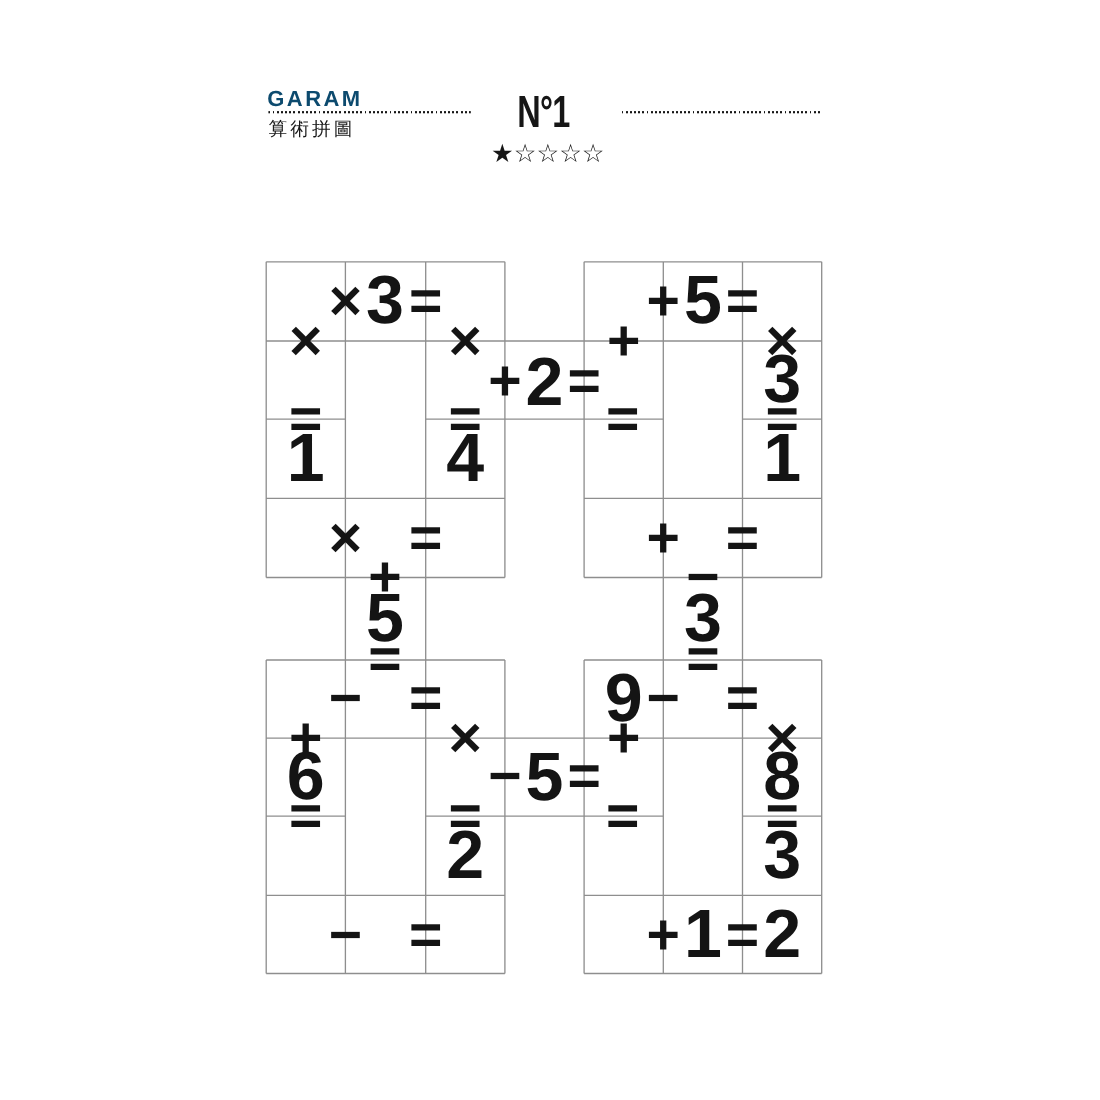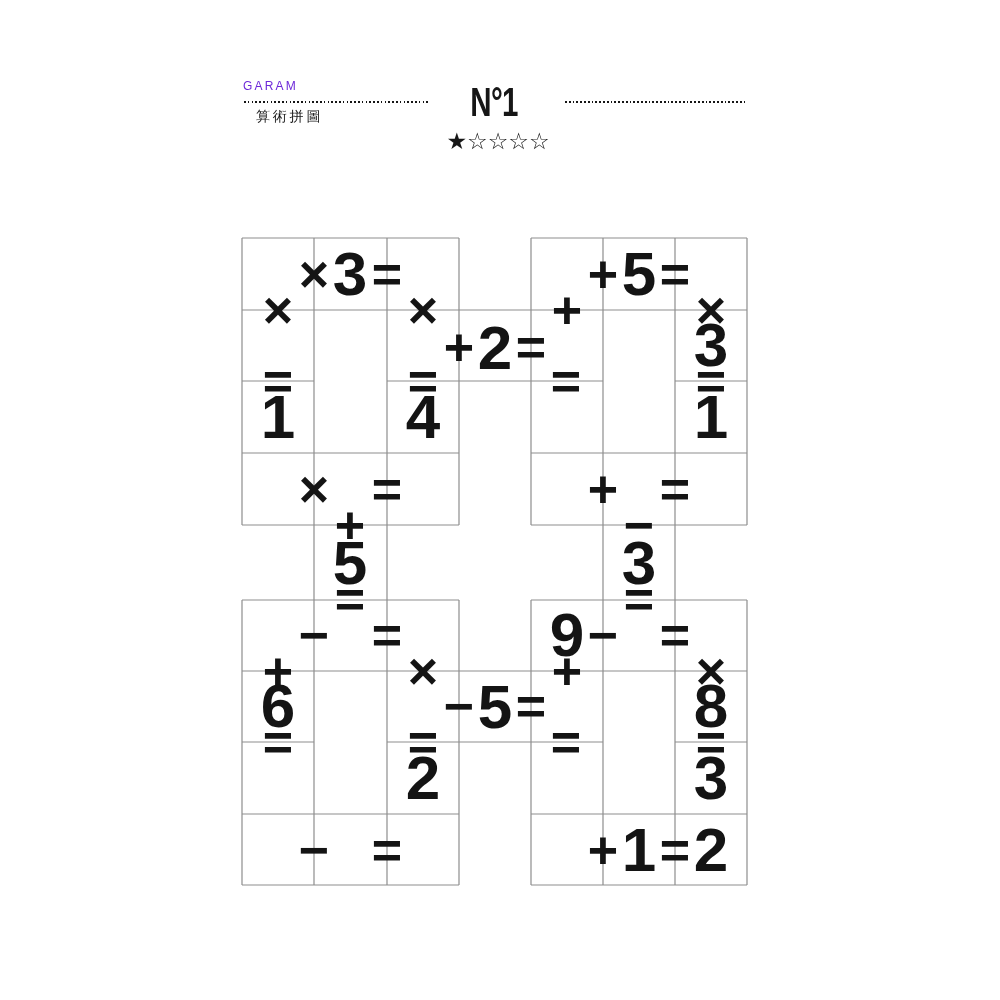--- a/index.html
+++ b/index.html
@@ -2,27 +2,27 @@
 <html><head>
 <meta charset="utf-8">
 <title>GARAM N°1</title>
 <style>
   html,body{margin:0;padding:0;background:#ffffff;}
   .page{
     position:relative;width:1000px;height:1000px;background:#ffffff;
     font-family:"Liberation Sans",sans-serif;color:#141414;overflow:hidden;
   }
   
-  .logo{position:absolute;left:243px;top:80px;font-size:12px;font-weight:400;
-        letter-spacing:2.2px;line-height:1;color:#6d28d9;}
+  .logo{position:absolute;left:243px;top:80px;font-size:20px;font-weight:700;
+        letter-spacing:2.2px;line-height:1;color:#0c4a6e;}
   .dotline{position:absolute;top:101px;height:2px;
         background:repeating-linear-gradient(90deg,#161616 0 1.7px,transparent 1.7px 3.8px);}
   .dotline.left{left:244px;width:184px;}
   .dotline.right{left:565px;width:182px;}
-  .subtitle{position:absolute;left:256px;top:108px;font-size:14px;
+  .subtitle{position:absolute;left:244px;top:108px;font-size:17px;
         letter-spacing:2.8px;line-height:1.2;color:#161616;}
   .number{position:absolute;left:494px;top:102px;font-size:41px;font-weight:700;
         line-height:1;transform:translate(-50%,-50%) scaleX(0.72);letter-spacing:-1px;color:#161616;}
   .stars{position:absolute;left:498px;top:141px;transform:translate(-50%,-50%);
         font-family:"DejaVu Sans",sans-serif;font-size:23px;line-height:1;
         color:#161616;letter-spacing:0px;white-space:nowrap;}
   
   .g{position:absolute;transform:translate(-50%,-50%);line-height:1;white-space:nowrap;
      color:#141414;font-family:"Liberation Sans",sans-serif;}
   .d{font-size:62px;font-weight:700;}

